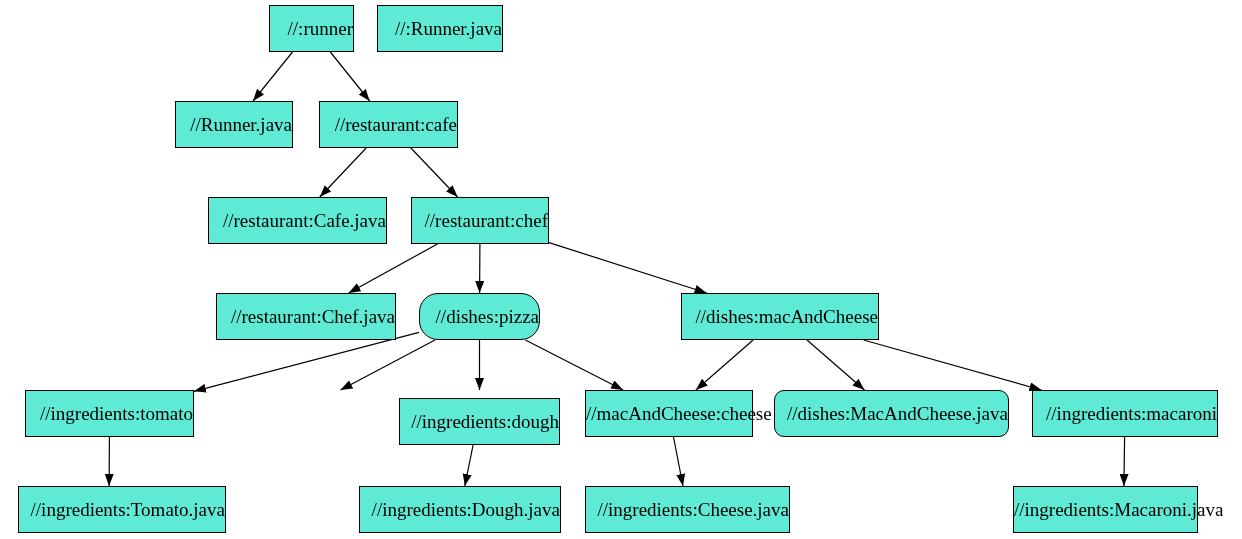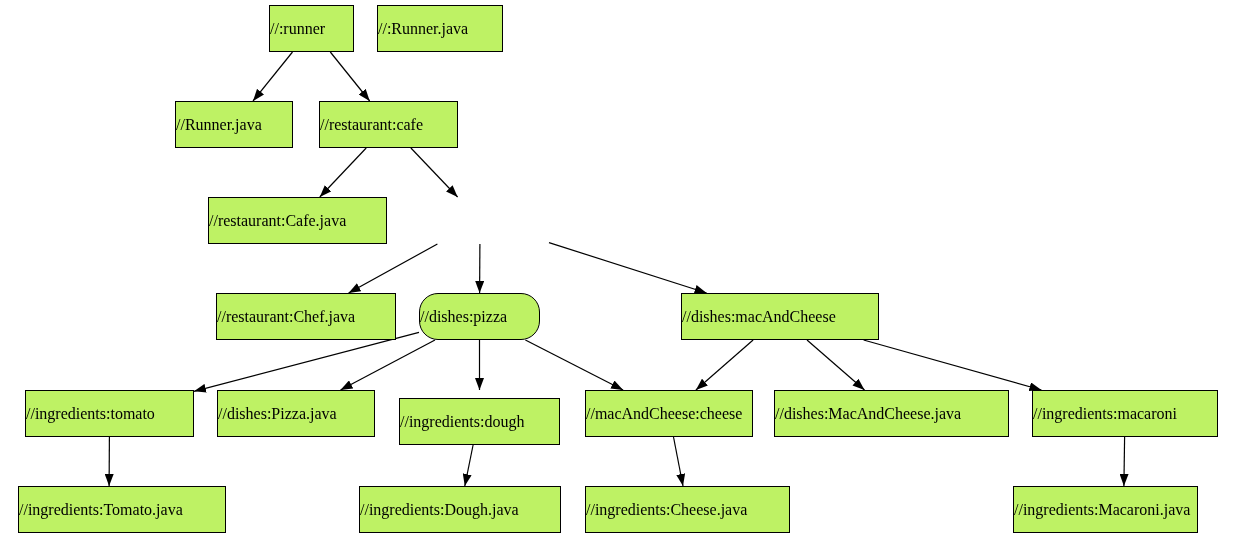--- a/index.html
+++ b/index.html
@@ -29,26 +29,26 @@
     stroke-width: 1.2;
   }
   .edges-svg .arrowhead {
     fill: #000000;
     stroke: none;
   }
   .node {
     position: absolute;
     box-sizing: border-box;
     height: 47px;
-    background: #bef264;
+    background: #5eead4;
     border: 1px solid #000000;
     color: #000000;
-    font-size: 16px;
+    font-size: 19px;
     line-height: 45px;
-    text-align: left;
+    text-align: right;
     white-space: nowrap;
     z-index: 1;
   }
 </style>
 </head>
 <body>
 
 <div class="canvas">
 
   <svg class="edges-svg" width="1242" height="539" viewBox="0 0 1242 539" xmlns="http://www.w3.org/2000/svg">
@@ -79,30 +79,30 @@
       </g>
   </svg>
 
   <div class="node" style="left:269px;  top:5px;   width:85px;">//:runner</div>
   <div class="node" style="left:377px;  top:5px;   width:126px;">//:Runner.java</div>
 
   <div class="node" style="left:175px;  top:101px; width:118px;">//Runner.java</div>
   <div class="node" style="left:319px;  top:101px; width:139px;">//restaurant:cafe</div>
 
   <div class="node" style="left:208px;  top:197px; width:179px;">//restaurant:Cafe.java</div>
+  <div class="node" style="left:411px;  top:197px; width:138px;">//restaurant:chef</div>
 
   <div class="node" style="left:216px;  top:293px; width:180px;">//restaurant:Chef.java</div>
   <div class="node" style="left:419px;  top:293px; width:121px;border-radius:19px;">//dishes:pizza</div>
   <div class="node" style="left:681px;  top:293px; width:198px;">//dishes:macAndCheese</div>
 
   <div class="node" style="left:25px;   top:390px; width:169px;">//ingredients:tomato</div>
-  <div class="node" style="left:217px;  top:390px; width:158px;">//dishes:Pizza.java</div>
   <div class="node" style="left:399px;  top:390px; width:161px;margin-top:8px;">//ingredients:dough</div>
   <div class="node" style="left:585px;  top:390px; width:168px;">//macAndCheese:cheese</div>
-  <div class="node" style="left:774px;  top:390px; width:235px;">//dishes:MacAndCheese.java</div>
+  <div class="node" style="left:774px;  top:390px; width:235px;border-radius:10px;">//dishes:MacAndCheese.java</div>
   <div class="node" style="left:1032px; top:390px; width:186px;">//ingredients:macaroni</div>
 
   <div class="node" style="left:18px;    top:486px; width:208px;">//ingredients:Tomato.java</div>
   <div class="node" style="left:359px;  top:486px; width:202px;">//ingredients:Dough.java</div>
   <div class="node" style="left:585px;  top:486px; width:205px;">//ingredients:Cheese.java</div>
   <div class="node" style="left:1013px; top:486px; width:185px;">//ingredients:Macaroni.java</div>
 
 </div>
 
 </body></html>

